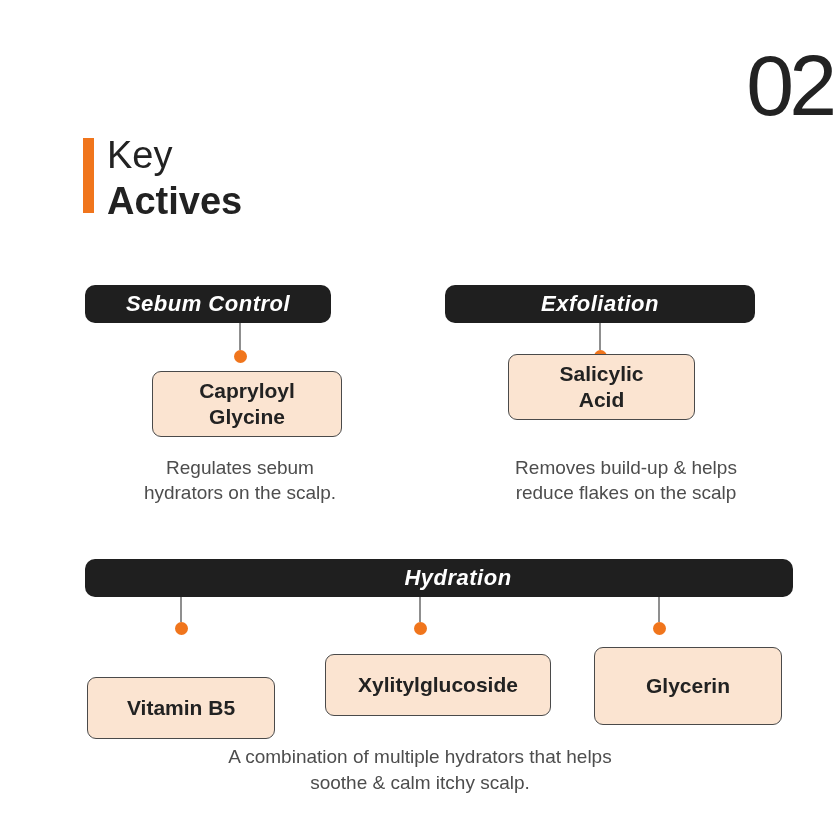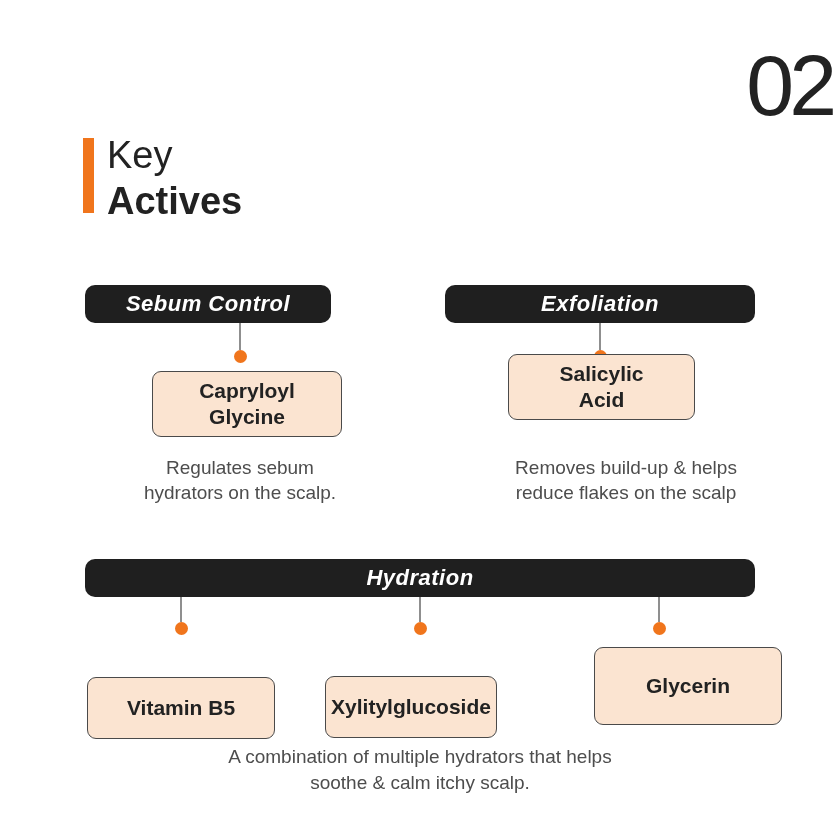--- a/index.html
+++ b/index.html
@@ -161,37 +161,37 @@
   <div class="pill" style="left:445px; top:237px; width:310px;">Exfoliation</div>
   <div class="connector row1" style="left:593px; top:275px;">
     <div class="connector-line"></div>
     <div class="connector-dot"></div>
   </div>
   <div class="chip" style="left:508px; top:306px; width:187px; height:66px;text-align:center;">Salicylic
 Acid</div>
   <div class="desc" style="left:471px; top:407px; width:310px;">Removes build-up &amp; helps
 reduce flakes on the scalp</div>
 
-  <div class="pill" style="left:85px; top:511px; width:670px;">Hydration</div>
+  <div class="pill" style="left:85px; top:511px; width:670px;padding-left:38px;">Hydration</div>
 
   <div class="connector row2" style="left:174px; top:549px;">
     <div class="connector-line"></div>
     <div class="connector-dot"></div>
   </div>
   <div class="connector row2" style="left:413px; top:549px;">
     <div class="connector-line"></div>
     <div class="connector-dot"></div>
   </div>
   <div class="connector row2" style="left:652px; top:549px;">
     <div class="connector-line"></div>
     <div class="connector-dot"></div>
   </div>
 
   <div class="chip" style="left:87px; top:629px; width:188px; height:62px;">Vitamin B5</div>
-  <div class="chip" style="left:325px; top:628px; width:172px; height:62px;">Xylitylglucoside</div>
+  <div class="chip" style="left:325px; top:606px; width:226px; height:62px;">Xylitylglucoside</div>
   <div class="chip" style="left:594px; top:599px; width:188px; height:78px;">Glycerin</div>
 
   <div class="desc" style="left:85px; top:696px; width:670px; line-height:26px;">A combination of multiple hydrators that helps
 soothe &amp; calm itchy scalp.</div>
 
   <div class="footer-line"></div>
   <div class="footer-bar"></div>
 
 </div>
 

